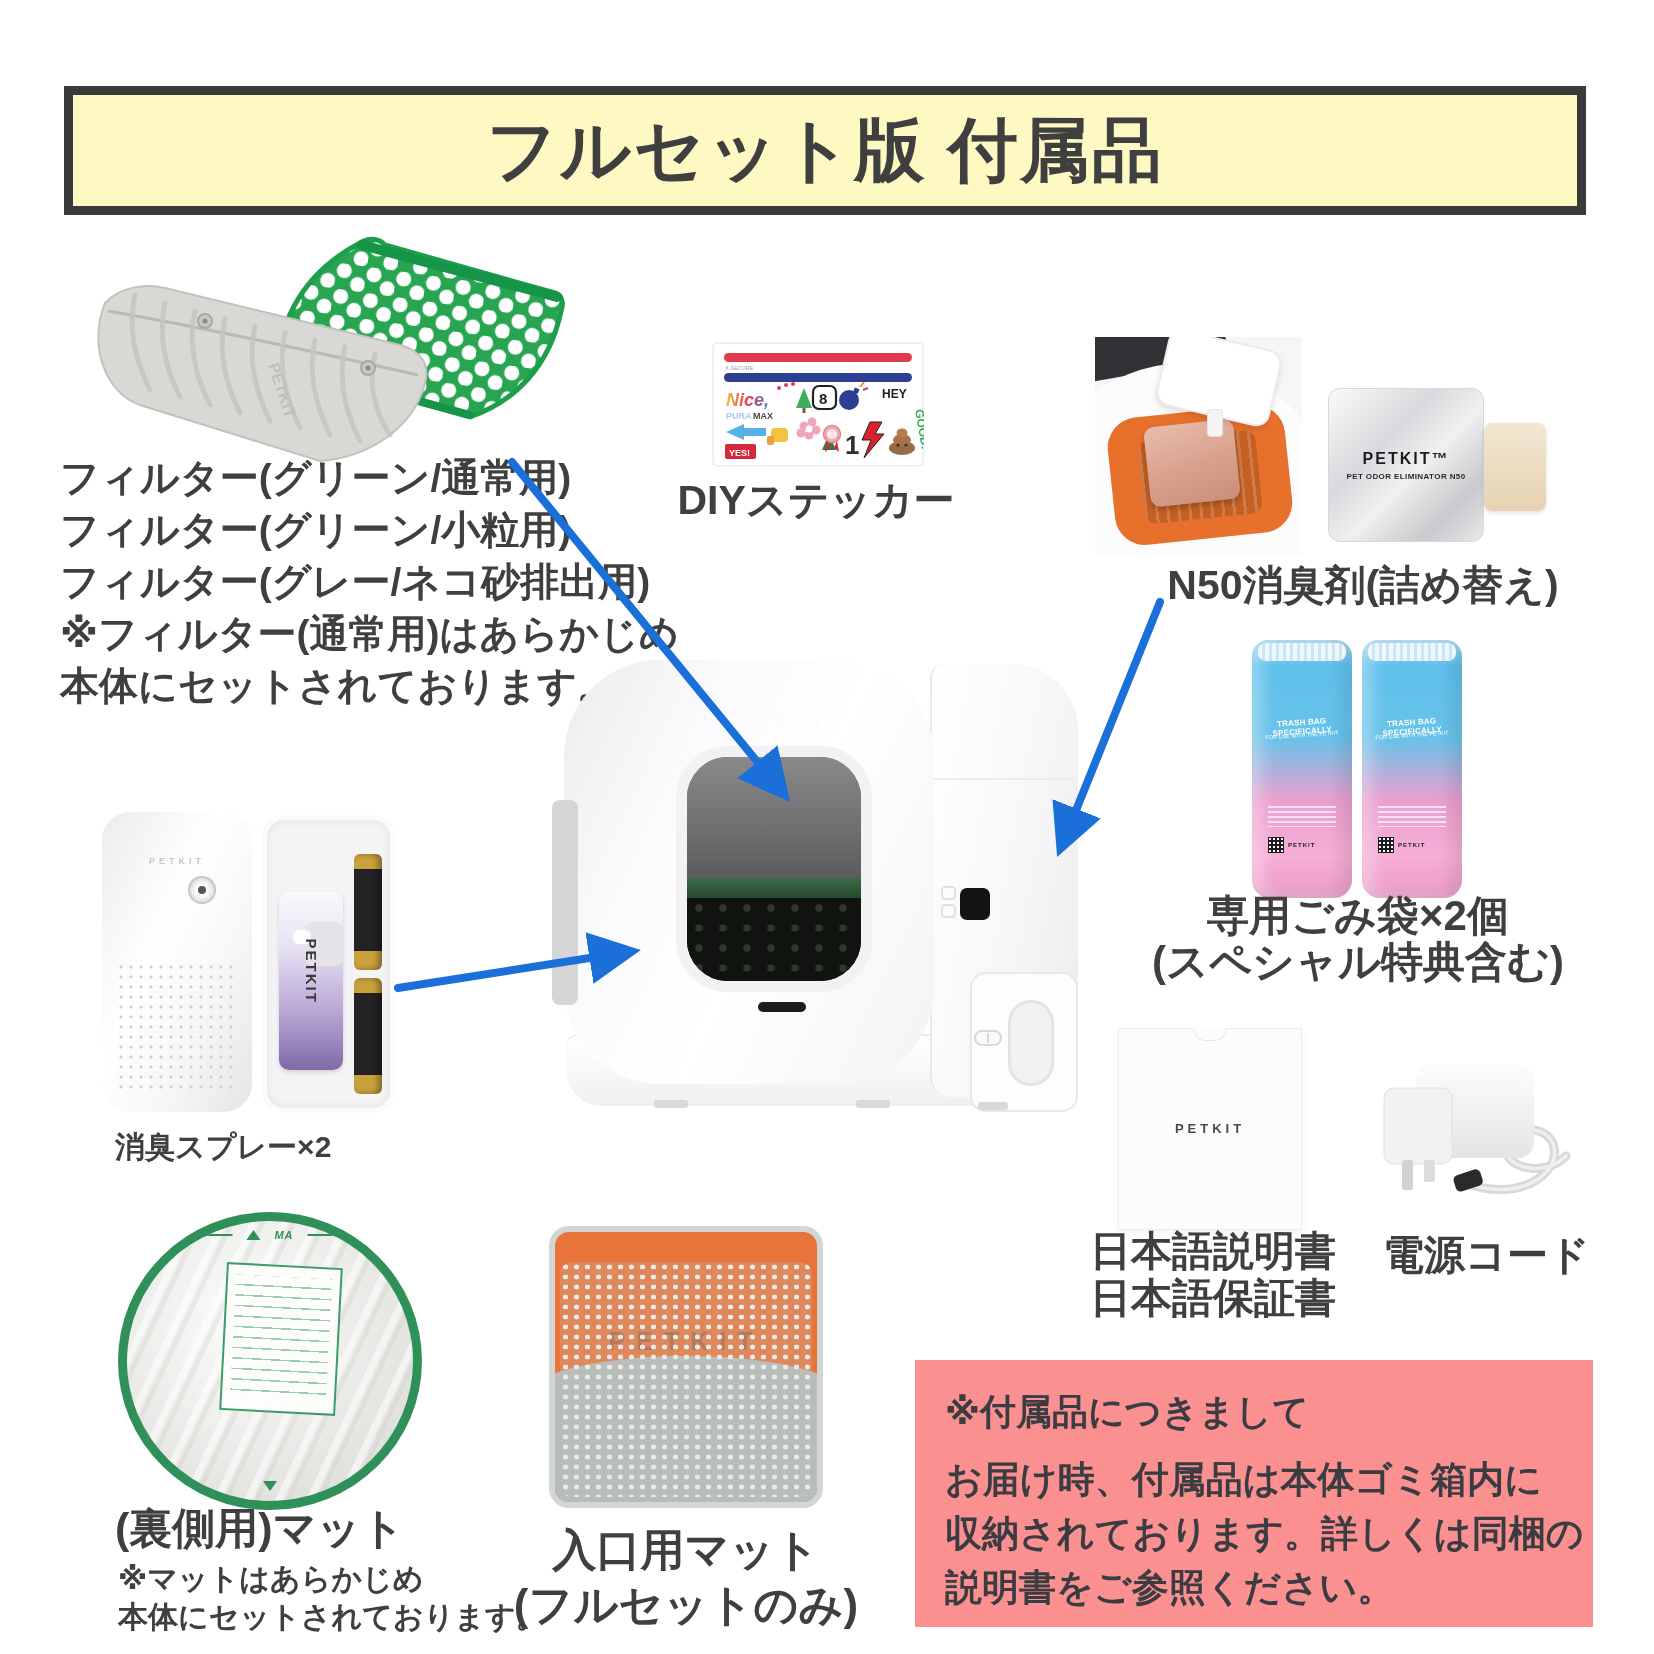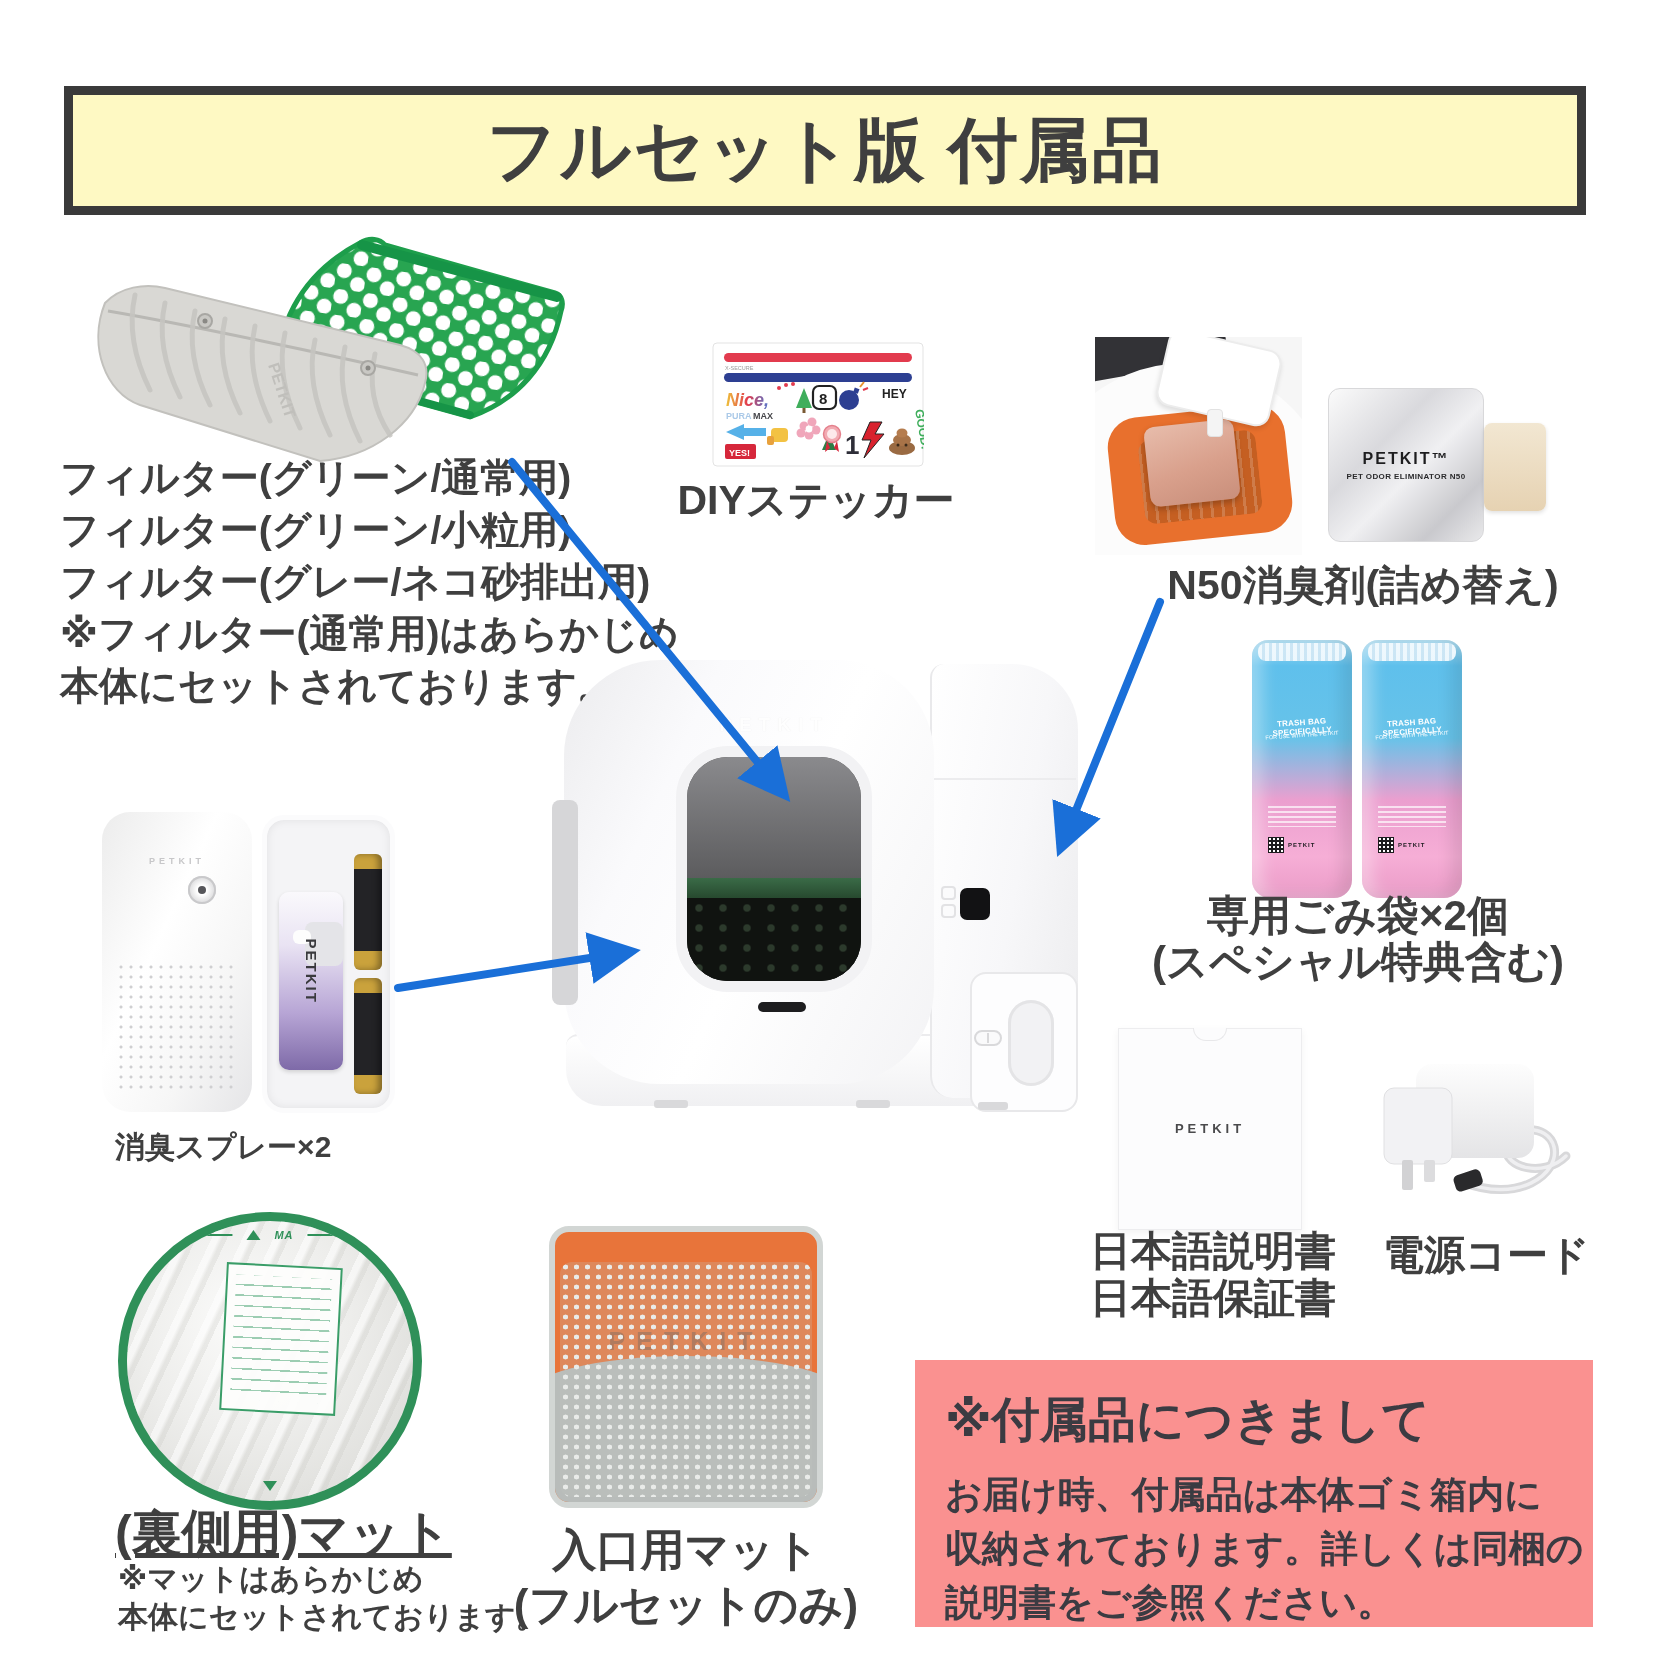--- a/index.html
+++ b/index.html
@@ -14,21 +14,21 @@
   .title-box {
     left:64px; top:86px; width:1522px; height:129px;
     border:9px solid #3a3a3a; box-sizing:border-box; background:#fef9c3;
     display:flex; align-items:center; justify-content:center;
   }
   .title-text { font-size:70px; font-weight:700; color:#3f3f3f; letter-spacing:2px; }
 
   
   .lbl { font-weight:700; color:#3f3f3f; }
   .lbl-41 { font-size:41px; line-height:47px; }
-  .lbl-43 { font-size:50px;text-decoration:underline; }
+  .lbl-43 { font-size:43px; }
   .note-30 { font-size:30px; line-height:38px; font-weight:700; color:#3f3f3f; }
   .center-col { display:flex; flex-direction:column; align-items:center; transform:translateX(-50%); }
 
   
   .filter-lines { left:60px; top:452px; }
   .filter-lines div { font-size:39px; line-height:52px; font-weight:700; color:#3f3f3f; white-space:nowrap; }
 
   
   .diy-photo { left:712px; top:342px; }
 
@@ -154,21 +154,21 @@
   .emat-gray { position:absolute; left:-12%; width:124%; top:46%; height:60%; background:#b8bcba;
     border-radius:50% 50% 0 0 / 26% 26% 0 0; }
   .emat-mesh { position:absolute; left:2%; right:2%; top:11%; bottom:2%; border-radius:12px;
     background-color:rgba(190,194,192,0.25);
     background-image:radial-gradient(#e9ebe9 2.4px, transparent 3px); background-size:11px 10px; }
   .emat-brand { position:absolute; top:35%; width:100%; text-align:center; font-size:25px; font-weight:700;
     letter-spacing:11px; color:rgba(70,70,72,0.38); }
 
   
   .notice { left:915px; top:1360px; width:678px; height:267px; background:#fa9190; box-sizing:border-box; padding:28px 30px; }
-  .notice-head { font-size:48px; font-weight:700; color:#3b3b42; margin-bottom:16px; }
+  .notice-head { font-size:36px; font-weight:700; color:#3b3b42; margin-bottom:16px; }
   .notice-line { font-size:37px; font-weight:700; color:#3b3b42; line-height:54px; white-space:nowrap; }
 
   .arrows { left:0; top:0; z-index:50; pointer-events:none; }
 </style>
 </head>
 <body>
 
 <div class="canvas">
 
   <div class="abs title-box">

